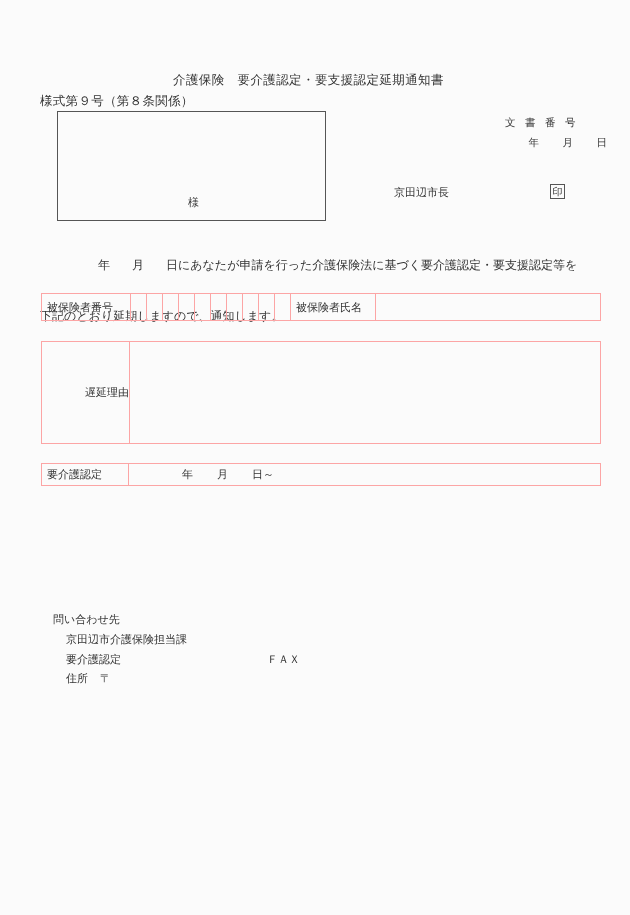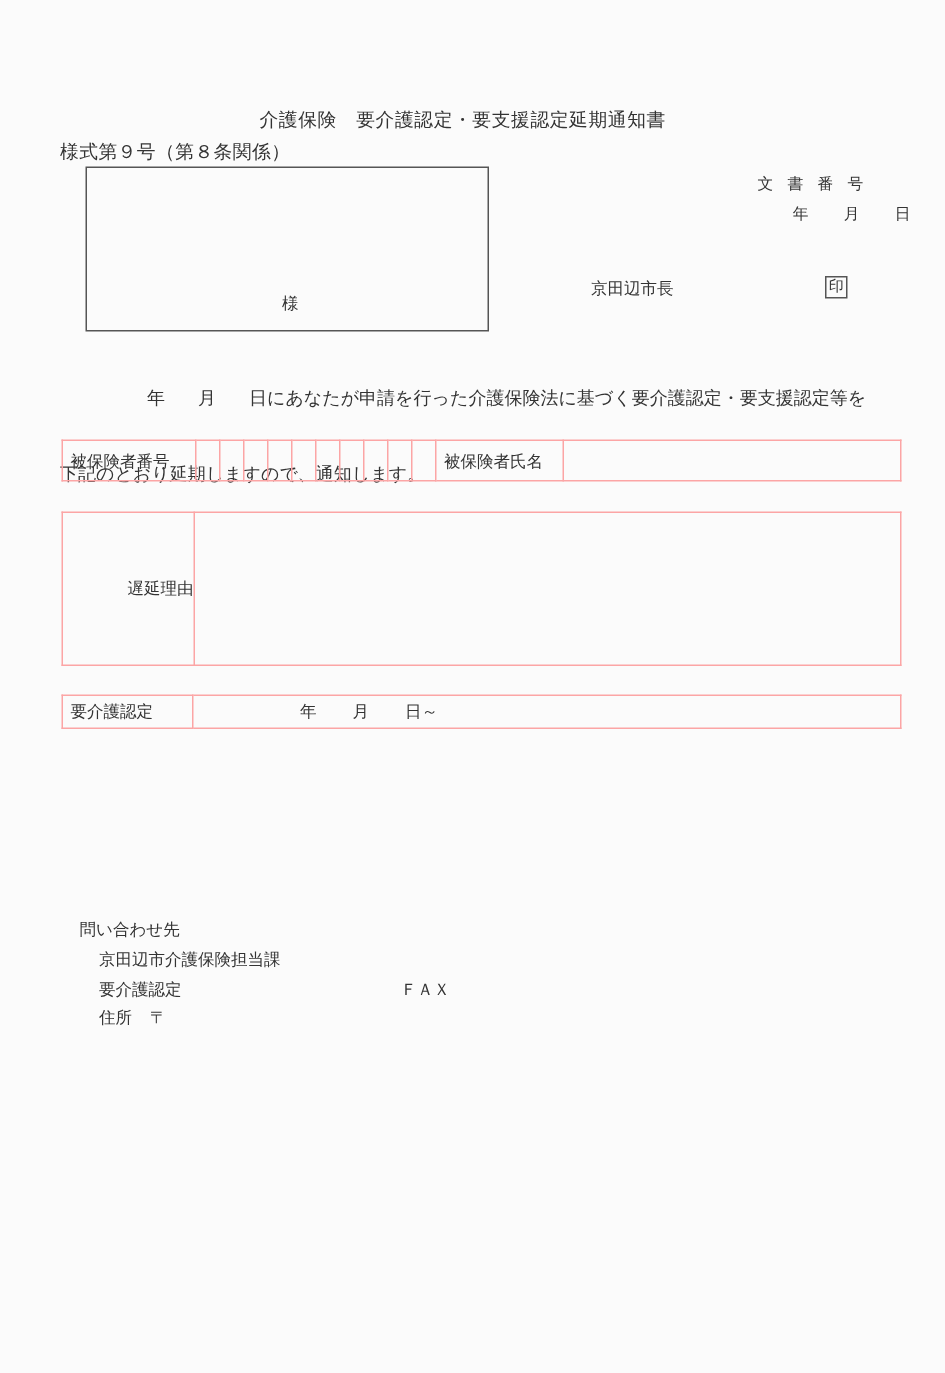--- a/index.html
+++ b/index.html
@@ -61,21 +61,21 @@
     .insured-row .digit { width: 16px; }
     .insured-row .label2 { width: 85px; padding-left: 5px; }
 
     .reason-table { left: 41px; top: 341px; width: 560px; height: 103px; }
     .reason-table td { height: 102px; }
     .reason-table .label { width: 88px; text-align: right; }
 
     .period-table { left: 41px; top: 463px; width: 560px; height: 23px; }
     .period-table td { height: 22px; }
     .period-table .label { width: 87px; padding-left: 5px; }
-    .period-table .value { padding-left: 71px; text-decoration: underline; }
+    .period-table .value { padding-left: 53px; text-decoration: underline; }
     .period-table .value span { display: inline-block; }
 
     .contact { left: 53px; font-size: 11px; }
     .contact-indent { left: 66px; font-size: 11px; }
   </style>
 </head>
 <body>
 
 <div class="abs form-number">様式第９号（第８条関係）</div>
 <div class="abs doc-title">介護保険　要介護認定・要支援認定延期通知書</div>

